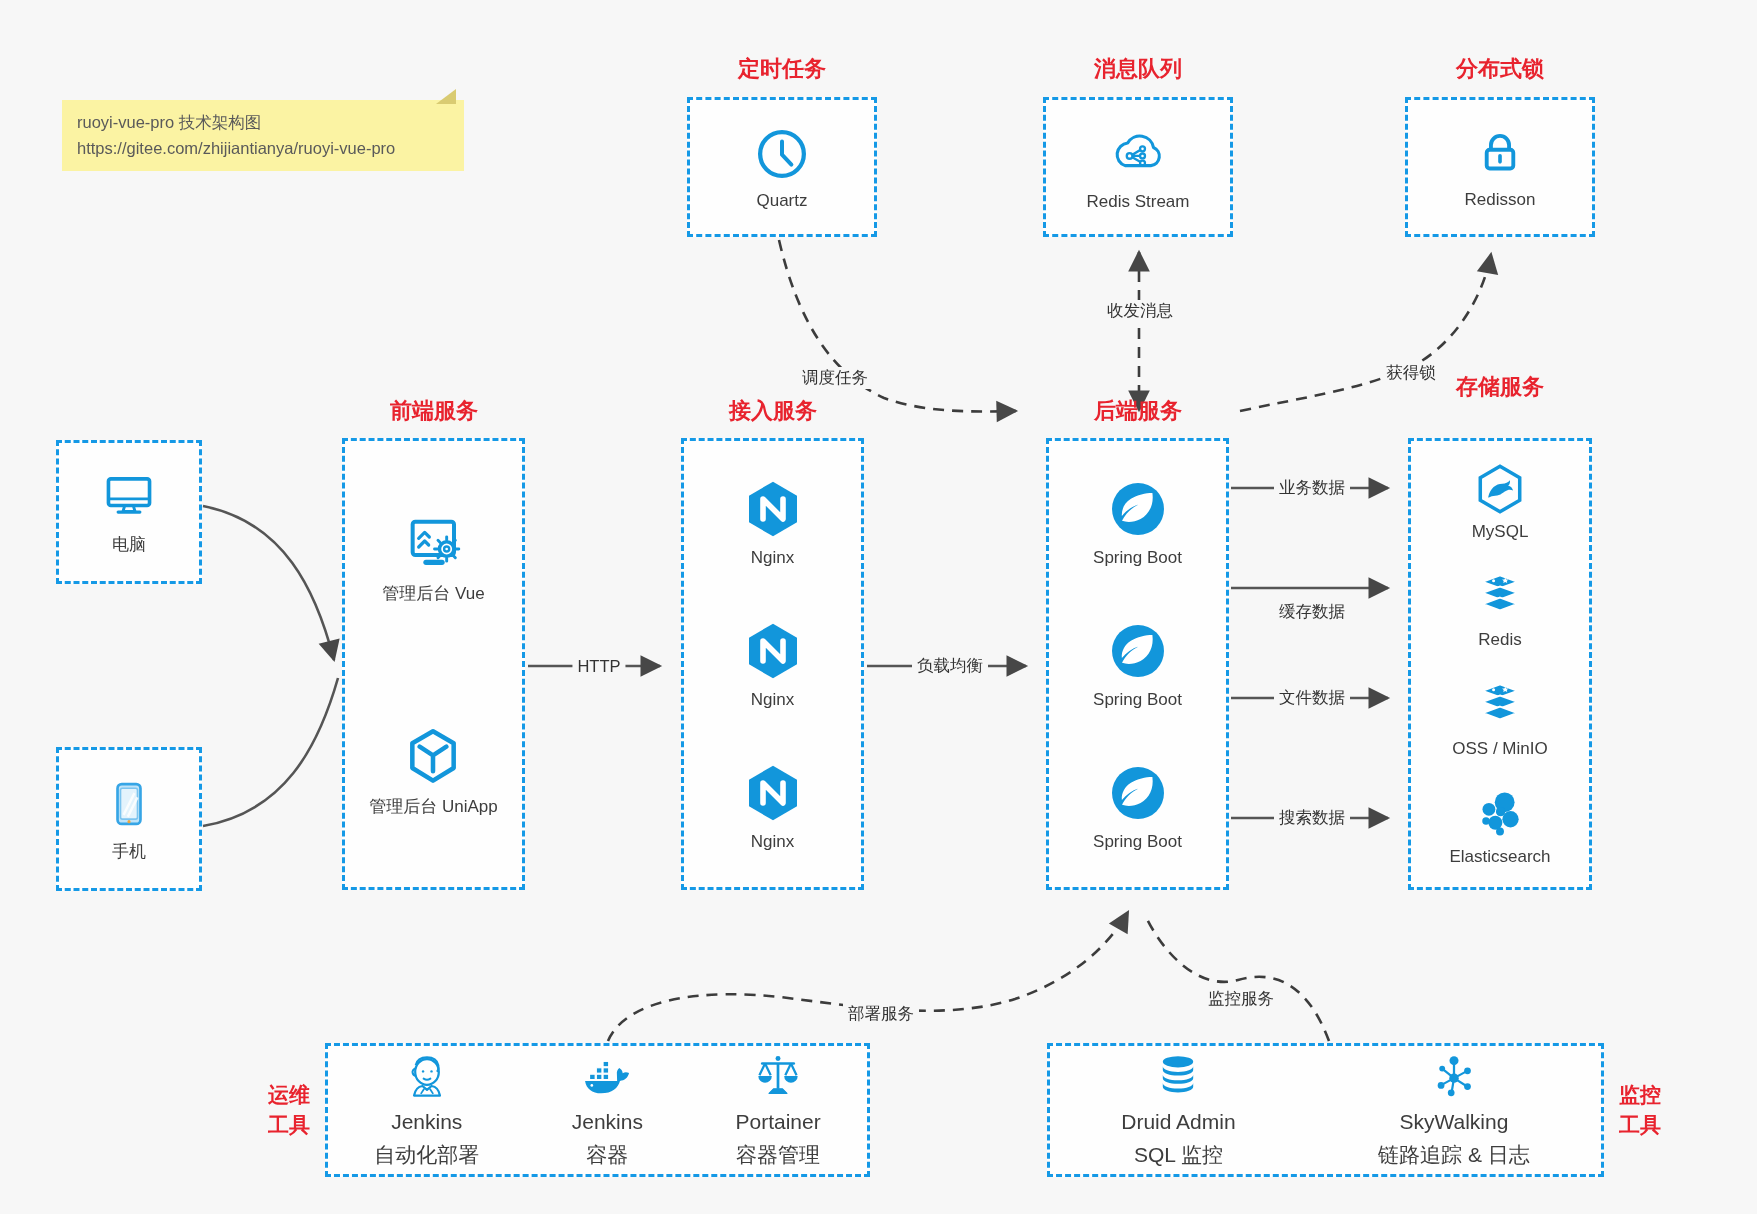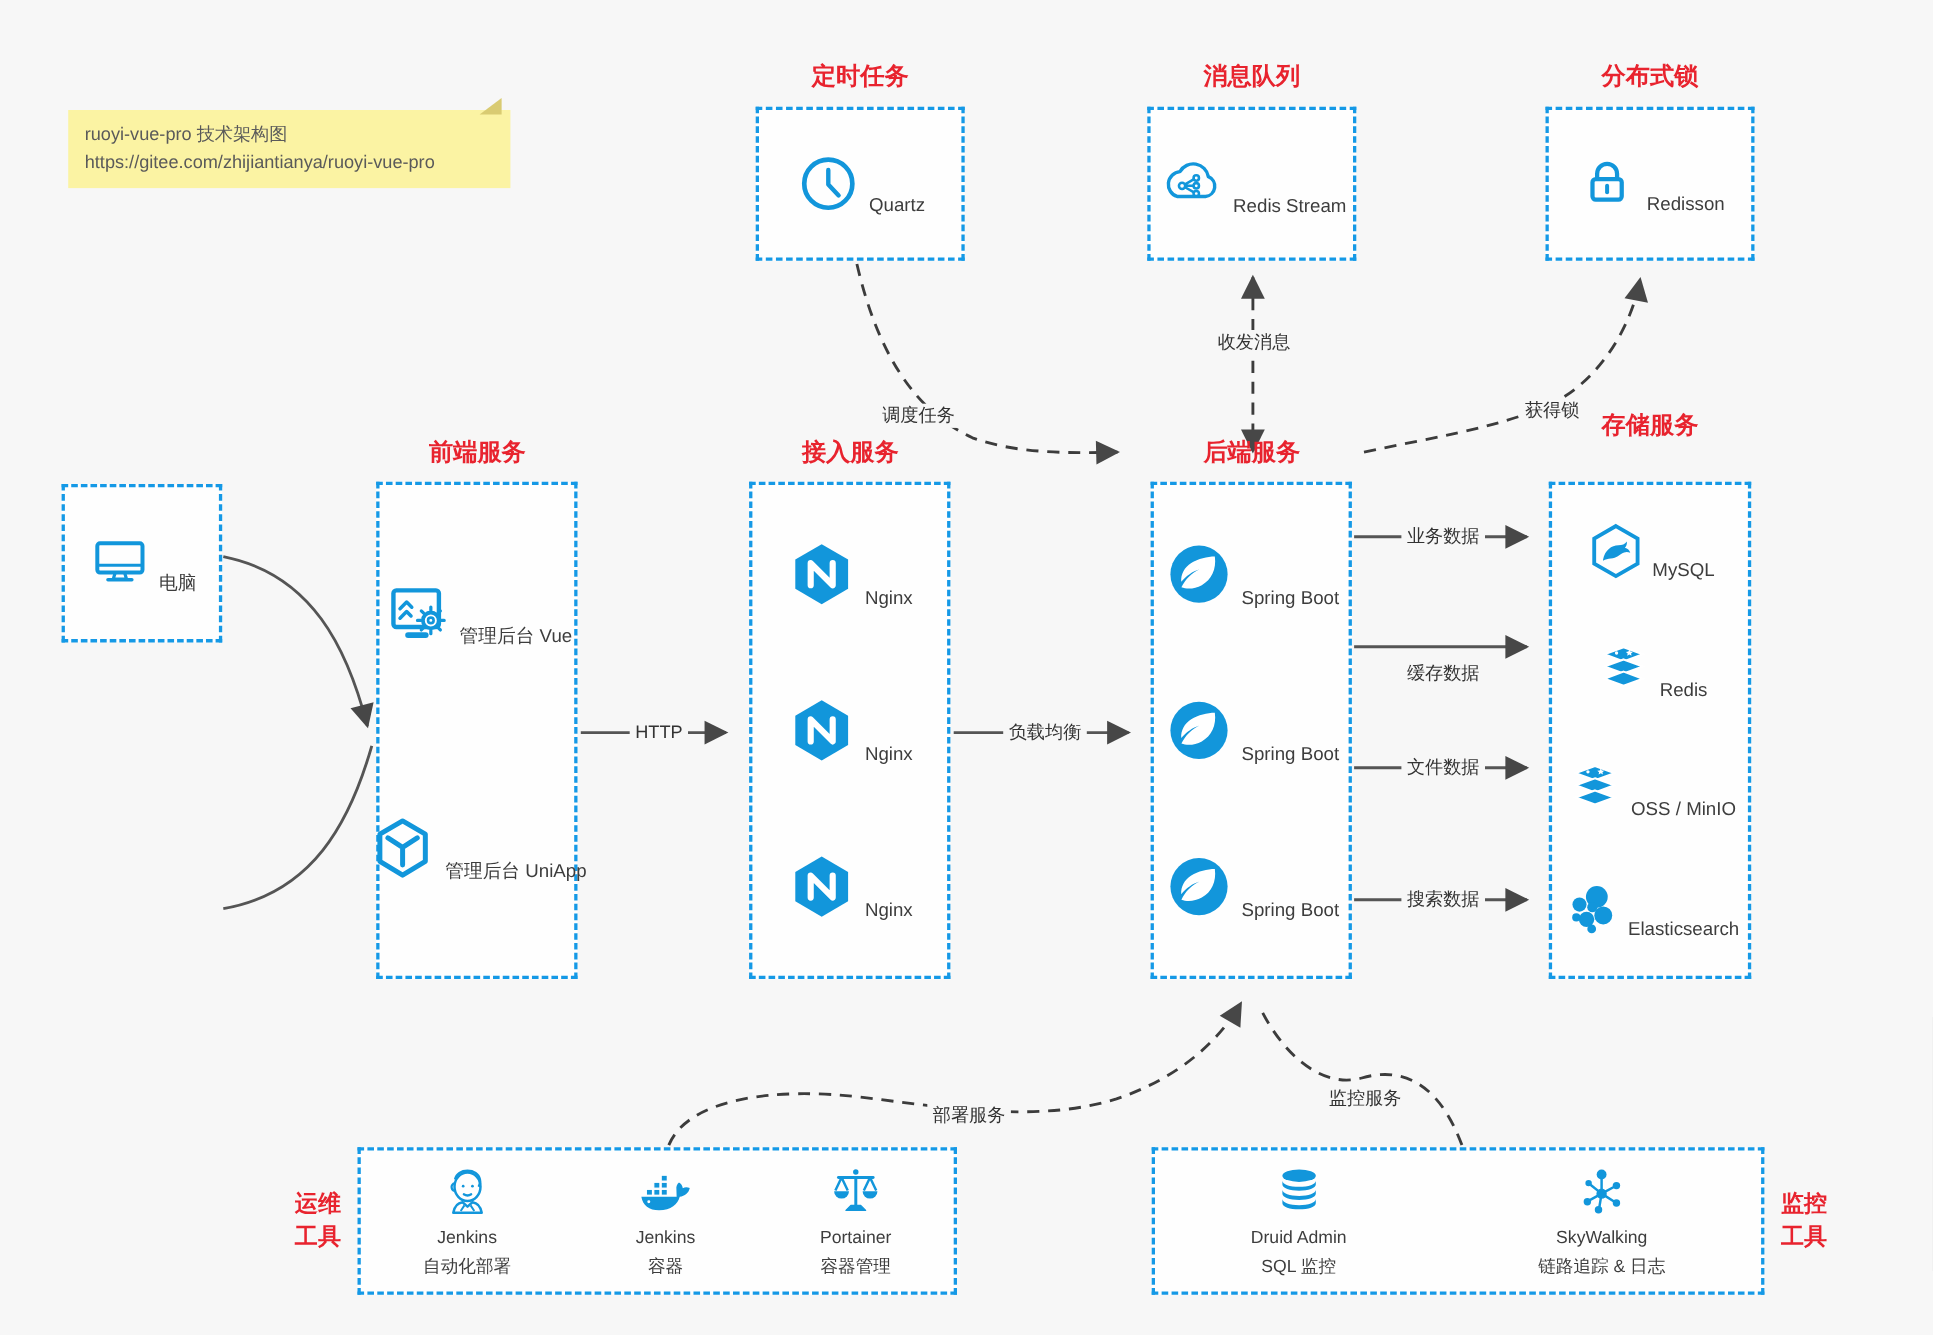--- a/index.html
+++ b/index.html
@@ -9,28 +9,28 @@
   *{margin:0;padding:0;box-sizing:border-box;}
   body{background:#ddd;font-family:"Liberation Sans","DejaVu Sans",sans-serif;}
   .canvas{position:relative;width:1757px;height:1214px;background:var(--bg);overflow:hidden;}
   .wires{position:absolute;left:0;top:0;}
   .wires path.solid{fill:none;stroke:var(--wire);stroke-width:2.6;}
   .wires path.dash{fill:none;stroke:var(--dash);stroke-width:2.6;stroke-dasharray:11 8;}
   .box{position:absolute;border:3px dashed var(--border-blue);background:#fefefe;}
   .gtitle{position:absolute;transform:translateX(-50%);color:var(--red);font-size:22px;font-weight:bold;white-space:nowrap;}
   .sidelbl{position:absolute;transform:translateX(-50%);color:var(--red);font-size:21px;font-weight:bold;text-align:center;line-height:30px;white-space:pre-line;}
   .col{display:flex;flex-direction:column;justify-content:space-around;align-items:center;padding:10px 0;}
-  .item{display:flex;flex-direction:row;align-items:flex-end;gap:7px;}
+  .item{display:flex;flex-direction:column;align-items:center;gap:7px;}
   .item .lbl{font-size:17px;color:var(--ink);white-space:nowrap;}
   .icn{width:64px;height:64px;color:var(--blue);display:block;}
   .icn.sm{width:56px;height:56px;}
   .icn.xs{width:54px;height:54px;}
   .row{display:flex;flex-direction:row;justify-content:space-around;align-items:center;}
   .bitem{display:flex;flex-direction:column;align-items:center;gap:3px;}
-  .bitem .nm,.bitem .ds{font-size:16px;color:var(--ink);line-height:1.45;white-space:nowrap;}
+  .bitem .nm,.bitem .ds{font-size:21px;color:var(--ink);line-height:1.45;white-space:nowrap;}
   .wlbl{position:absolute;transform:translate(-50%,-50%);background:var(--bg);padding:0 5px;font-size:16.5px;color:#333;white-space:nowrap;}
   .note{position:absolute;left:62px;top:100px;width:402px;background:#fbf3a3;padding:9px 15px;font-size:16.5px;color:#5a5a5a;line-height:1.6;}
   .note .fold{position:absolute;right:8px;top:-11px;width:0;height:0;border-style:solid;border-width:0 0 15px 20px;border-color:transparent transparent #d9cb72 transparent;}
 </style>
 </head>
 <body>
 
 <div class="canvas">
 
   <svg class="wires" width="1757" height="1214" viewBox="0 0 1757 1214">
@@ -110,20 +110,31 @@
       <svg class="icn" viewBox="0 0 48 48" style="width:58px;height:58px;">
         <rect x="7" y="9" width="34" height="22" rx="2" fill="none" stroke="currentColor" stroke-width="3"></rect>
         <path d="M7 25.5 h34" stroke="currentColor" stroke-width="2.2"></path>
         <path d="M20.5 31 l-1.5 5 h10 L27.5 31" fill="none" stroke="currentColor" stroke-width="2.4"></path>
         <path d="M15 36.5 h18" stroke="currentColor" stroke-width="2.6" stroke-linecap="round"></path>
       </svg>
       <div class="lbl">电脑</div>
     </div>
   </div>
 
+  <div class="box col" style="left:56px;top:747px;width:146px;height:144px;">
+    <div class="item">
+      <svg class="icn" viewBox="0 0 48 48" style="width:58px;height:58px;">
+        <rect x="14.5" y="7.5" width="19" height="33" rx="3.5" fill="#bfe3f8" stroke="#36a5e6" stroke-width="2.2"></rect>
+        <rect x="17" y="11" width="14" height="25.5" rx="1.5" fill="#e4f3fc" stroke="#7cc4ef" stroke-width="1.3"></rect>
+        <path d="M19.5 33 L28.5 15 M23 34.5 L31 18.5" stroke="#fff" stroke-width="2" opacity="0.85"></path>
+        <circle cx="24" cy="38.6" r="1.3" fill="#f0a63c"></circle>
+      </svg>
+      <div class="lbl">手机</div>
+    </div>
+  </div>
 
   <div class="box col" style="left:342px;top:438px;width:183px;height:452px;">
     <div class="item">
       <svg class="icn" viewBox="0 0 48 48">
         <rect x="8" y="8" width="31" height="25" rx="2" fill="none" stroke="currentColor" stroke-width="3"></rect>
         <path d="M12.5 20.5 l4.5-4.5 3.5 3.5 M12.5 27 l4.5-4.5 3 3" fill="none" stroke="currentColor" stroke-width="2.4" stroke-linecap="round" stroke-linejoin="round"></path>
         <circle cx="33.5" cy="28.5" r="5.4" fill="#fff" stroke="currentColor" stroke-width="2.6"></circle>
         <circle cx="33.5" cy="28.5" r="1.9" fill="none" stroke="currentColor" stroke-width="1.8"></circle>
         <g stroke="currentColor" stroke-width="2.2" stroke-linecap="round">
           <path d="M33.5 21.6 v-2.2 M33.5 35.4 v2.2 M40.4 28.5 h2.2 M26.6 28.5 h-2.2 M38.4 23.6 l1.6-1.6 M28.6 33.4 l-1.6 1.6 M38.4 33.4 l1.6 1.6 M28.6 23.6 l-1.6-1.6"></path>

